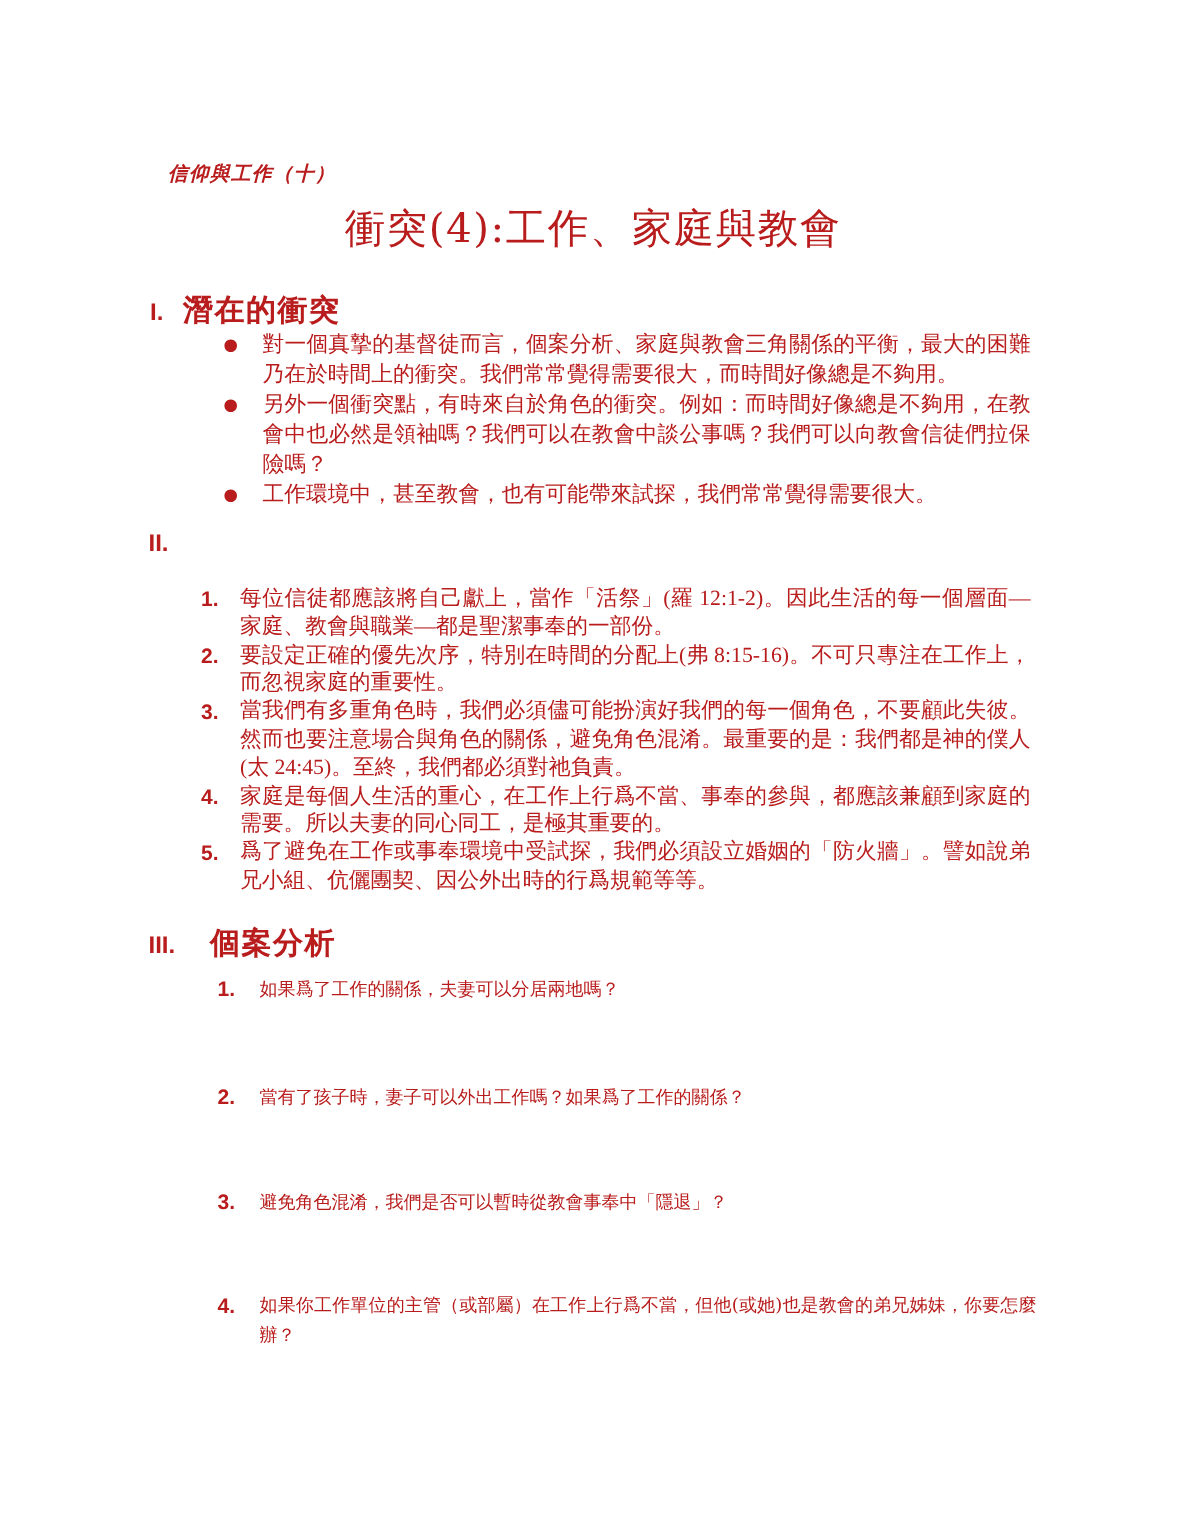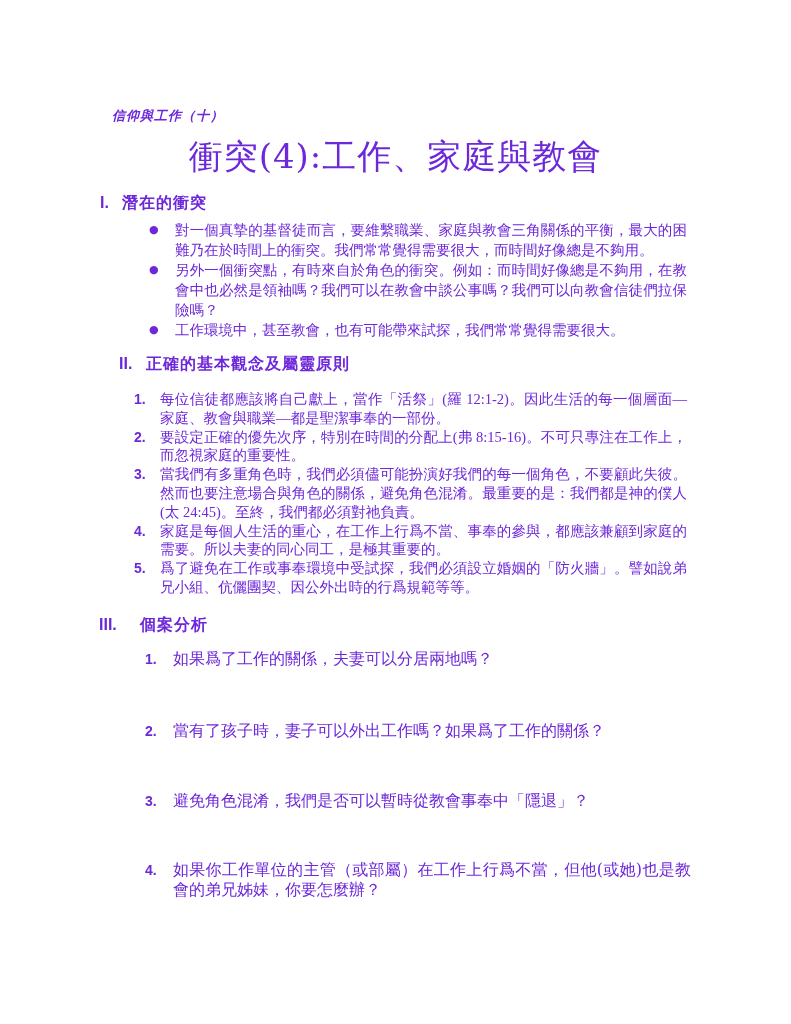--- a/index.html
+++ b/index.html
@@ -2,59 +2,59 @@
 <html><head>
 <meta charset="utf-8">
 <style>
   * { box-sizing: border-box; margin: 0; padding: 0; }
   html, body { background: #ffffff; }
   .page {
     position: relative;
     width: 791px;
     height: 1024px;
     background: #ffffff;
-    color: #6d28d9;
+    color: #b91c1c;
     font-family: "DejaVu Serif", "Liberation Serif", serif;
     overflow: hidden;
   }
   .doc-header {
     position: absolute;
     left: 112px;
     top: 107px;
     font-size: 13px;
     font-style: italic;
     font-weight: bold;
     letter-spacing: 1px;
   }
   .doc-title {
     position: absolute;
     left: 0;
     top: 134px;
     width: 100%;
     text-align: center;
-    font-size: 34px;
+    font-size: 27px;
     letter-spacing: 1px;
   }
   .sec-heading {
     position: absolute;
     display: flex;
     align-items: baseline;
     font-weight: bold;
   }
   .sec-heading .numeral {
     font-family: "Liberation Sans", sans-serif;
     font-size: 16px;
     flex: 0 0 auto;
   }
   .sec-heading .heading-text {
-    font-size: 16px;
+    font-size: 20px;
     letter-spacing: 1px;
   }
   .n1 { width: 22px; }
-  .n2 { width: 27px; margin-left: 20px; }
+  .n2 { width: 27px; }
   .n3 { width: 41px; }
   .bullet-list {
     position: absolute;
     left: 149px;
     top: 220px;
     width: 538px;
   }
   .bullet-item {
     display: flex;
     align-items: flex-start;
@@ -104,21 +104,21 @@
   }
   .case-item .num {
     flex: 0 0 28px;
     font-family: "Liberation Sans", sans-serif;
     font-weight: bold;
     font-size: 14px;
     line-height: 20px;
   }
   .case-item .txt {
     flex: 1 1 auto;
-    font-size: 16px;
+    font-size: 12px;
     line-height: 20px;
     text-align: justify;
   }
 </style>
 </head>
 <body>
 
 <div class="page">
 
   <div class="doc-header">信仰與工作（十）</div>
@@ -126,35 +126,34 @@
   <div class="doc-title">衝突(4):工作、家庭與教會</div>
 
   <div class="sec-heading" style="left:100px; top:193px;">
     <span class="numeral n1">I.</span>
     <span class="heading-text">潛在的衝突</span>
   </div>
 
   <div class="bullet-list">
     <div class="bullet-item">
       <span class="bullet-marker">●</span>
-      <span class="bullet-text">對一個真摯的基督徒而言，要維繫職業、家庭與教會三角關係的平衡，最大的困難乃在於時間上的衝突。我們常常覺得需要很大，而時間好像總是不夠用。</span>
+      <span class="bullet-text">對一個真摯的基督徒而言，個案分析、家庭與教會三角關係的平衡，最大的困難乃在於時間上的衝突。我們常常覺得需要很大，而時間好像總是不夠用。</span>
     </div>
     <div class="bullet-item">
       <span class="bullet-marker">●</span>
       <span class="bullet-text">另外一個衝突點，有時來自於角色的衝突。例如：而時間好像總是不夠用，在教會中也必然是領袖嗎？我們可以在教會中談公事嗎？我們可以向教會信徒們拉保險嗎？</span>
     </div>
     <div class="bullet-item">
       <span class="bullet-marker">●</span>
       <span class="bullet-text">工作環境中，甚至教會，也有可能帶來試探，我們常常覺得需要很大。</span>
     </div>
   </div>
 
   <div class="sec-heading" style="left:99px; top:354px;">
     <span class="numeral n2">II.</span>
-    <span class="heading-text">正確的基本觀念及屬靈原則</span>
   </div>
 
   <div class="num-list">
     <div class="num-item">
       <span class="num">1.</span>
       <span class="txt">每位信徒都應該將自己獻上，當作「活祭」(羅 12:1-2)。因此生活的每一個層面—家庭、教會與職業—都是聖潔事奉的一部份。</span>
     </div>
     <div class="num-item">
       <span class="num">2.</span>
       <span class="txt">要設定正確的優先次序，特別在時間的分配上(弗 8:15-16)。不可只專注在工作上，而忽視家庭的重要性。</span>

